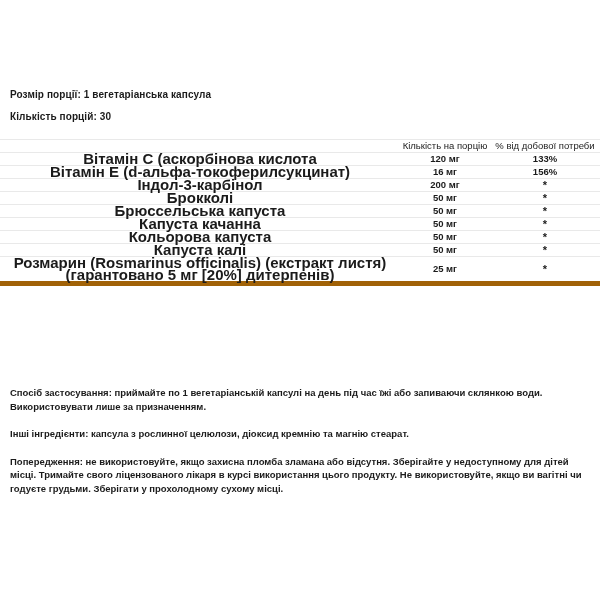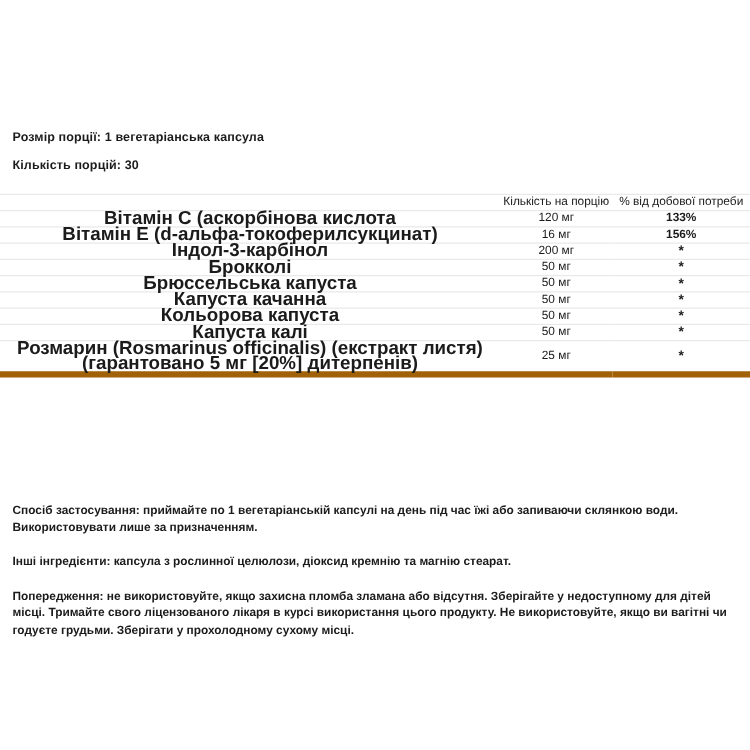--- a/index.html
+++ b/index.html
@@ -14,21 +14,20 @@
     color: #1b1b1b;
     -webkit-font-smoothing: antialiased;
     overflow: hidden;
   }
 
   .page {
     position: relative;
     width: 600px;
     height: 528px;
     box-sizing: border-box;
-    margin-top: 16px;
   }
 
   .serving-block {
     position: absolute;
     left: 0;
     top: 88px;
     width: 600px;
     padding: 0 10px;
     box-sizing: border-box;
   }
@@ -80,21 +79,21 @@
 
   .row-name {
     font-size: 15px;
     font-weight: bold;
     line-height: 12px;
     color: #1b1b1b;
     padding: 8px 14px 8px 10px;
   }
   .row-amount {
     font-size: 9.5px;
-    font-weight: normal;
+    font-weight: bold;
     line-height: 12px;
     color: #1b1b1b;
     padding: 8px 8px 8px 0;
     white-space: nowrap;
   }
   .row-dv {
     font-size: 9.5px;
     font-weight: bold;
     line-height: 12px;
     color: #1b1b1b;

